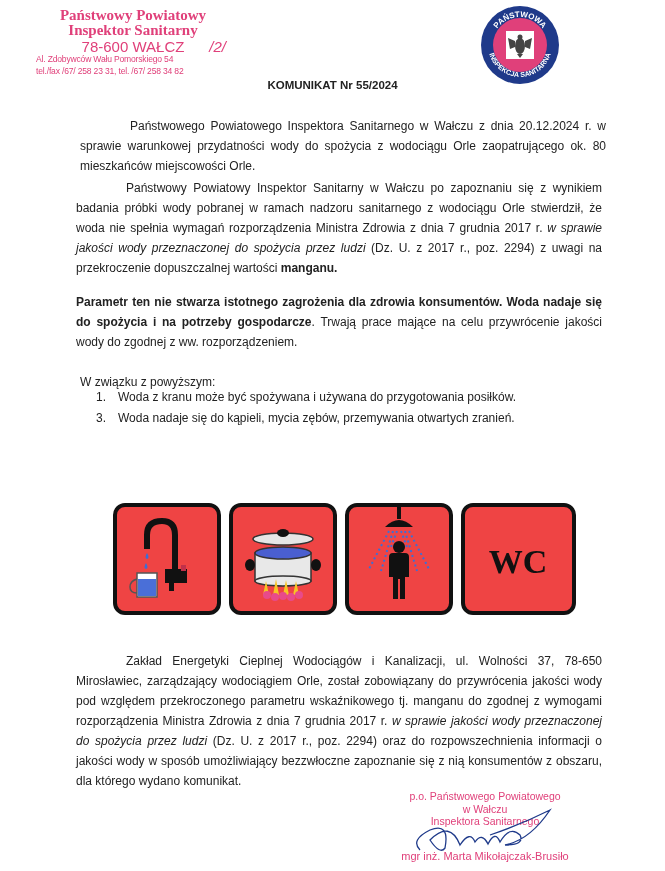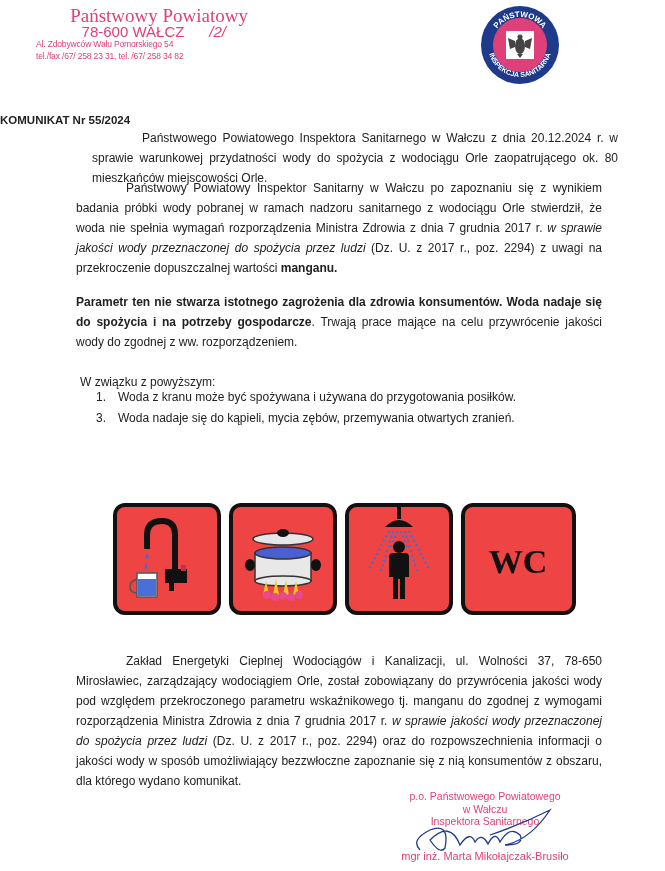--- a/index.html
+++ b/index.html
@@ -1,40 +1,41 @@
 <!DOCTYPE html>
 <html><head>
 <meta charset="utf-8">
 <style>
   html, body { margin: 0; padding: 0; background: #ffffff; }
   body { width: 665px; height: 871px; position: relative; overflow: hidden;
          font-family: "Liberation Sans", "DejaVu Sans", sans-serif; color: #222; }
   .stamp { position: absolute; left: 18px; top: 8px; width: 230px; color: #e0407a; text-align: center; }
-  .stamp .l1, .stamp .l2 { font-family: "Liberation Serif", "DejaVu Serif", serif; font-weight: normal; font-size: 19px; line-height: 15px; text-align: right; }
+  .stamp .l1, .stamp .l2 { font-family: "Liberation Serif", "DejaVu Serif", serif; font-weight: bold; font-size: 15px; line-height: 15px; }
   .stamp .l3 { font-size: 15px; line-height: 13px; margin-top: 2px; position: relative; }
   .stamp .l3 .num { position: absolute; right: 22px; top: 0; font-style: italic; }
   .stamp .l4, .stamp .l5 { font-size: 9.5px; line-height: 12px; text-align: left; padding-left: 20px; white-space: nowrap; letter-spacing: -0.2px; transform: scaleX(0.9); transform-origin: left; }
   .logo { position: absolute; left: 480px; top: 5px; width: 80px; height: 80px; }
-  .title { position: absolute; top: 114px; left: 0; width: 665px; text-align: left; font-weight: bold; font-size: 11.5px; }
+  .title { position: absolute; top: 79px; left: 0; width: 665px; text-align: center; font-weight: bold; font-size: 11.5px; }
   .para { position: absolute; left: 76px; width: 526px; font-size: 12px; line-height: 20px; text-align: justify; }
   .para.indent { text-indent: 50px; }
   .list { position: absolute; left: 96px; top: 387px; width: 520px; font-size: 12px; line-height: 20.5px; margin: 0; padding: 0; list-style: none; }
   .list li span.n { display: inline-block; width: 22px; }
   .icons { position: absolute; left: 113px; top: 503px; width: 463px; height: 115px; }
   .icon-box { position: absolute; top: 0; width: 108px; height: 112px; border: 4px solid #111; border-radius: 12px; box-sizing: border-box; background: #ef4444; }
   .icon-box svg { position: absolute; left: 0; top: 0; }
   .signature { position: absolute; left: 370px; top: 790px; width: 230px; color: #e0407a; text-align: center; font-size: 10.5px; line-height: 12.5px; }
   .signature .name { margin-top: 22px; font-size: 11px; }
   .sig-scribble { position: absolute; left: 400px; top: 800px; }
 </style>
 </head>
 <body>
 
 <div class="stamp">
   <div class="l1">Państwowy Powiatowy</div>
+  <div class="l2">Inspektor Sanitarny</div>
   <div class="l3">
     <span>78-600 WAŁCZ</span>
     <span class="num">/2/</span>
   </div>
   <div class="l4">Al. Zdobywców Wału Pomorskiego 54</div>
   <div class="l5">tel./fax /67/ 258 23 31, tel. /67/ 258 34 82</div>
 </div>
 
 <div class="logo">
   <svg width="80" height="80" viewBox="0 0 80 80">
@@ -56,21 +57,21 @@
       <textPath href="#arcTop" startOffset="50%" text-anchor="middle">PAŃSTWOWA</textPath>
     </text>
     <text font-size="7" font-weight="bold" fill="#fff" font-family="Liberation Sans, sans-serif">
       <textPath href="#arcBot" startOffset="50%" text-anchor="middle">INSPEKCJA SANITARNA</textPath>
     </text>
   </svg>
 </div>
 
 <div class="title">KOMUNIKAT Nr 55/2024</div>
 
-<p class="para indent" style="top:112px; margin:16px;">Państwowego Powiatowego Inspektora Sanitarnego w Wałczu z dnia 20.12.2024 r. w sprawie warunkowej przydatności wody do spożycia z wodociągu Orle zaopatrującego ok. 80 mieszkańców miejscowości Orle.</p>
+<p class="para indent" style="top:112px; margin:4px;">Państwowego Powiatowego Inspektora Sanitarnego w Wałczu z dnia 20.12.2024 r. w sprawie warunkowej przydatności wody do spożycia z wodociągu Orle zaopatrującego ok. 80 mieszkańców miejscowości Orle.</p>
 
 <p class="para indent" style="top:178px; margin:0;"><span>Państwowy Powiatowy Inspektor Sanitarny w Wałczu po zapoznaniu się z wynikiem badania próbki wody pobranej w ramach nadzoru sanitarnego z wodociągu Orle stwierdził, że woda nie spełnia wymagań rozporządzenia Ministra Zdrowia z dnia 7 grudnia 2017 r. </span><i>w sprawie jakości wody przeznaczonej do spożycia przez ludzi</i><span> (Dz. U. z 2017 r., poz. 2294) z uwagi na przekroczenie dopuszczalnej wartości </span><b>manganu.</b></p>
 
 <p class="para" style="top:292px; margin:0;"><b>Parametr ten nie stwarza istotnego zagrożenia dla zdrowia konsumentów. Woda nadaje się do spożycia i na potrzeby gospodarcze</b><span>. Trwają prace mające na celu przywrócenie jakości wody do zgodnej z ww. rozporządzeniem.</span></p>
 
 <p class="para" style="top:368px; margin:4px;">W związku z powyższym:</p>
 
 <ul class="list">
   <li><span class="n">1.</span><span>Woda z kranu może być spożywana i używana do przygotowania posiłków.</span></li>
   <li><span class="n">3.</span><span>Woda nadaje się do kąpieli, mycia zębów, przemywania otwartych zranień.</span></li>

